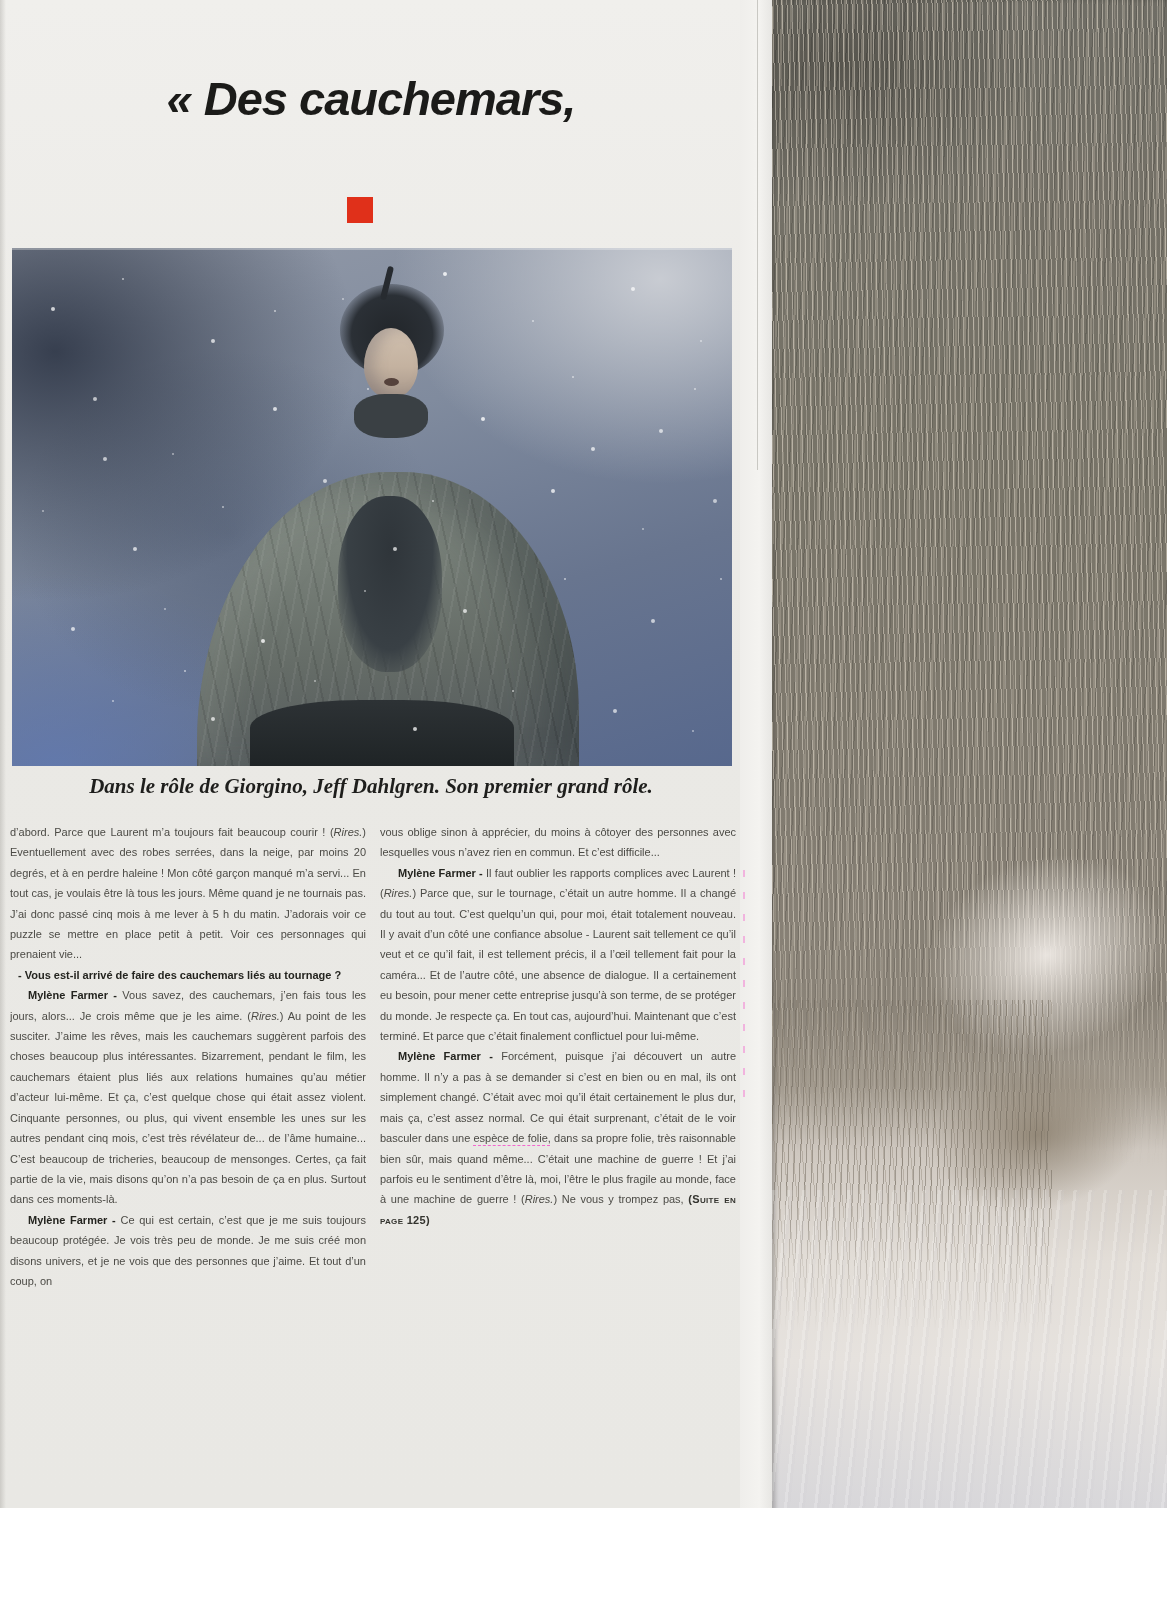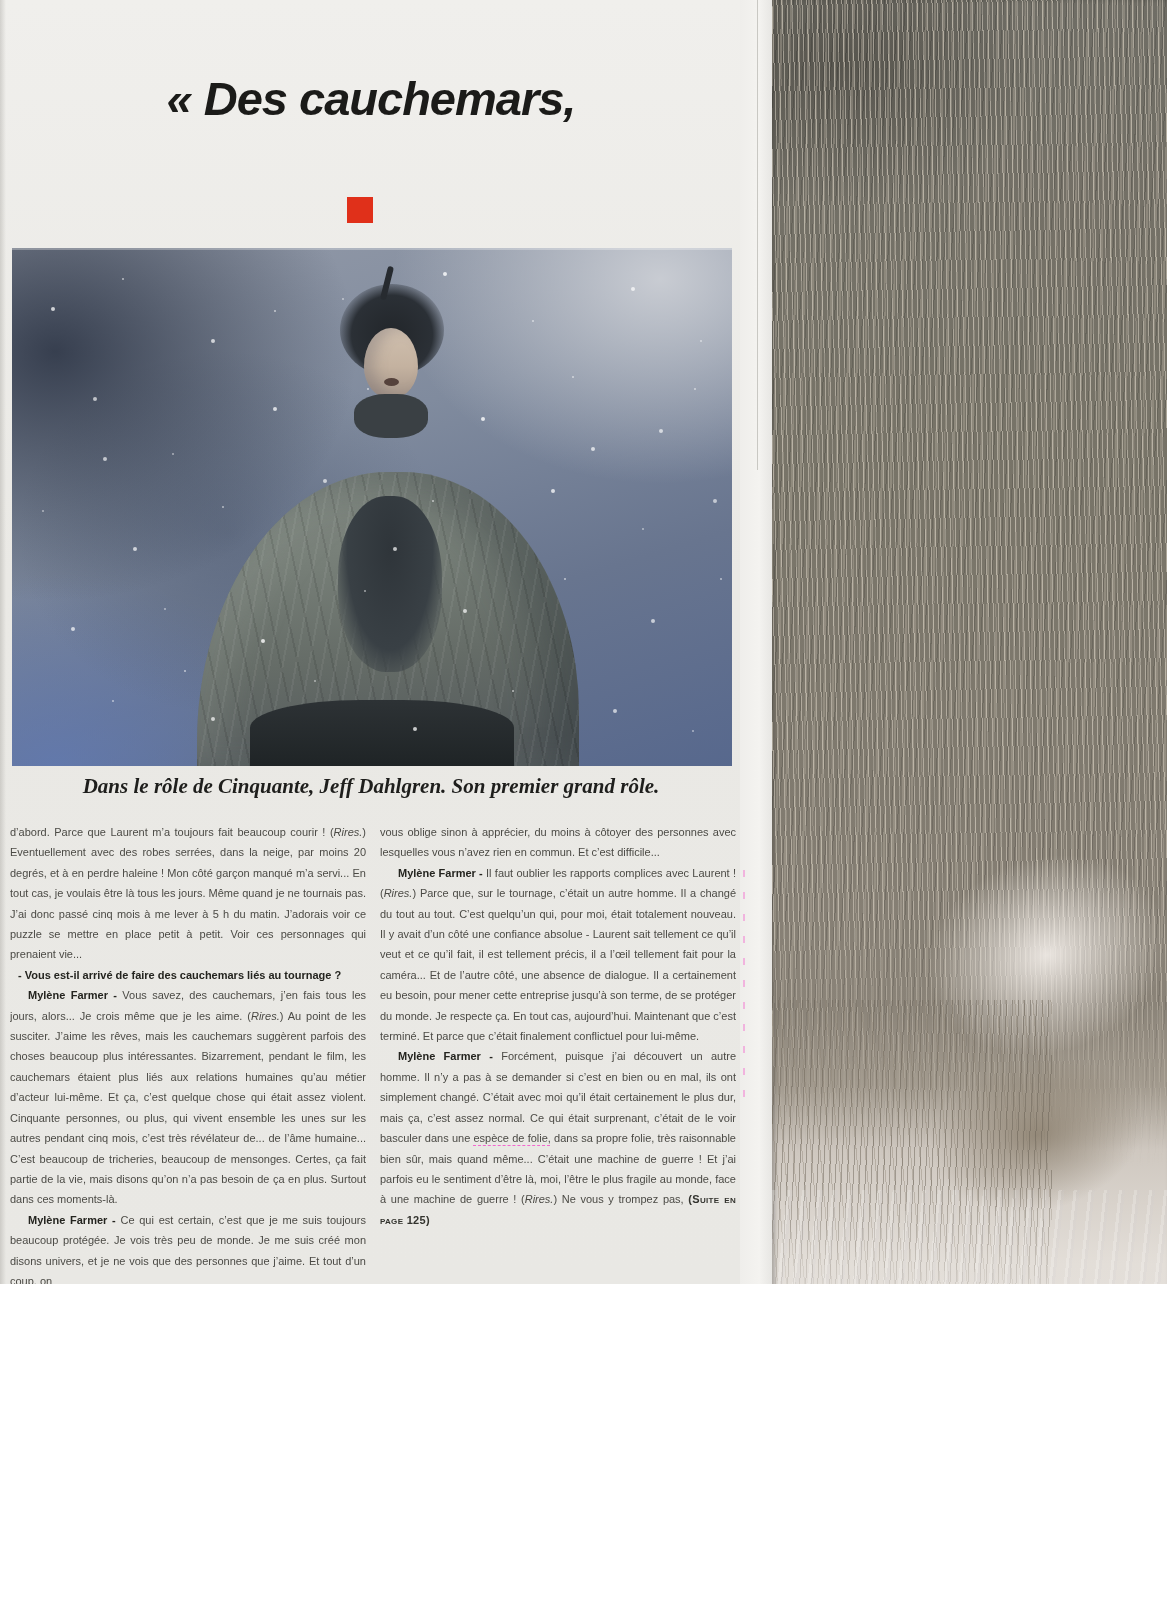--- a/index.html
+++ b/index.html
@@ -1,17 +1,17 @@
 <!DOCTYPE html>
 <html lang="fr"><head>
 <meta charset="utf-8">
 <style>
   html,body{margin:0;padding:0;}
   body{width:1167px;height:1620px;font-family:"Liberation Sans",sans-serif;}
-  .sheet{position:relative;width:1167px;height:1284px;overflow:hidden;
+  .sheet{position:relative;width:1167px;height:1508px;overflow:hidden;
          background:linear-gradient(180deg,#f0efec 0%,#eae9e5 45%,#e9e8e4 100%);}
   
   .edge-left{position:absolute;left:0;top:0;width:6px;height:100%;
              background:linear-gradient(90deg,rgba(120,118,112,0.25),rgba(120,118,112,0));}
   .gutter{position:absolute;left:740px;top:0;width:32px;height:100%;
           background:linear-gradient(90deg,#efeeeb,#f4f3f0 60%,#e7e6e3);}
   .gutter-crease{position:absolute;left:757px;top:0;width:1px;height:470px;background:#c9c8c3;}
   .pink-marks{position:absolute;left:743px;top:870px;width:2px;height:240px;opacity:.55;
           background:repeating-linear-gradient(180deg,rgba(243,105,205,.8) 0 7px,transparent 7px 22px);}
 
@@ -137,21 +137,21 @@
     <div class="fig-face"></div>
     <div class="fig-mouth"></div>
     <div class="fig-neck"></div>
     <div class="fig-blanket"></div>
     <div class="fig-folds"></div>
     <div class="fig-chest"></div>
     <div class="fig-bottom"></div>
     <div class="snowflakes"></div>
   </div>
 
-  <div class="caption">Dans le rôle de Cinquante, Jeff Dahlgren. Son premier grand rôle.</div>
+  <div class="caption">Dans le rôle de Giorgino, Jeff Dahlgren. Son premier grand rôle.</div>
 
   <div class="col" id="col1">
       <p class="par p"><span>d’abord. Parce que Laurent m’a toujours fait beaucoup courir ! (</span><span class="i">Rires.</span><span>) Eventuellement avec des robes serrées, dans la neige, par moins 20 degrés, et à en perdre haleine ! Mon côté garçon manqué m’a servi... En tout cas, je voulais être là tous les jours. Même quand je ne tournais pas. J’ai donc passé cinq mois à me lever à 5 h du matin. J’adorais voir ce puzzle se mettre en place petit à petit. Voir ces personnages qui prenaient vie...</span></p>
       <p class="par q"><span>- Vous est-il arrivé de faire des cauchemars liés au tournage ?</span></p>
       <p class="par a"><span class="b">Mylène Farmer - </span><span>Vous savez, des cauchemars, j’en fais tous les jours, alors... Je crois même que je les aime. (</span><span class="i">Rires.</span><span>) Au point de les susciter. J’aime les rêves, mais les cauchemars suggèrent parfois des choses beaucoup plus intéressantes. Bizarrement, pendant le film, les cauchemars étaient plus liés aux relations humaines qu’au métier d’acteur lui-même. Et ça, c’est quelque chose qui était assez violent. Cinquante personnes, ou plus, qui vivent ensemble les unes sur les autres pendant cinq mois, c’est très révélateur de... de l’âme humaine... C’est beaucoup de tricheries, beaucoup de mensonges. Certes, ça fait partie de la vie, mais disons qu’on n’a pas besoin de ça en plus. Surtout dans ces moments-là.</span></p>
       <p class="par a"><span class="b">Mylène Farmer - </span><span>Ce qui est certain, c’est que je me suis toujours beaucoup protégée. Je vois très peu de monde. Je me suis créé mon disons univers, et je ne vois que des personnes que j’aime. Et tout d’un coup, on</span></p>
     </div>
   <div class="col" id="col2">
       <p class="par p"><span>vous oblige sinon à apprécier, du moins à côtoyer des personnes avec lesquelles vous n’avez rien en commun. Et c’est difficile...</span></p>
       <p class="par a"><span class="b">Mylène Farmer - </span><span>Il faut oublier les rapports complices avec Laurent ! (</span><span class="i">Rires.</span><span>) Parce que, sur le tournage, c’était un autre homme. Il a changé du tout au tout. C’est quelqu’un qui, pour moi, était totalement nouveau. Il y avait d’un côté une confiance absolue - Laurent sait tellement ce qu’il veut et ce qu’il fait, il est tellement précis, il a l’œil tellement fait pour la caméra... Et de l’autre côté, une absence de dialogue. Il a certainement eu besoin, pour mener cette entreprise jusqu’à son terme, de se protéger du monde. Je respecte ça. En tout cas, aujourd’hui. Maintenant que c’est terminé. Et parce que c’était finalement conflictuel pour lui-même.</span></p>

